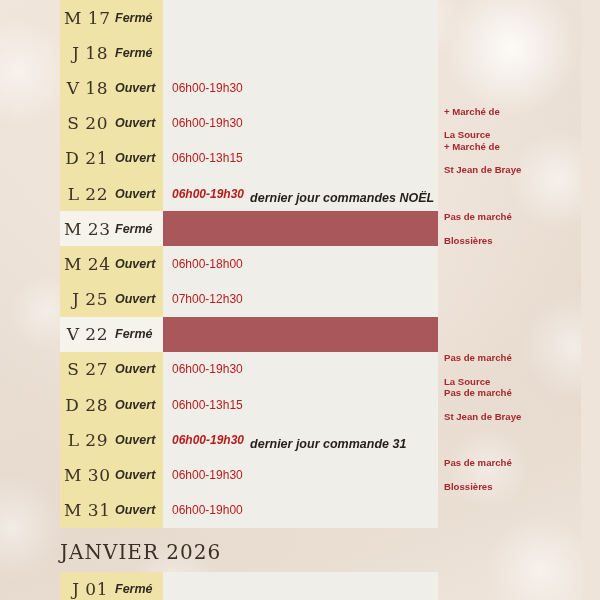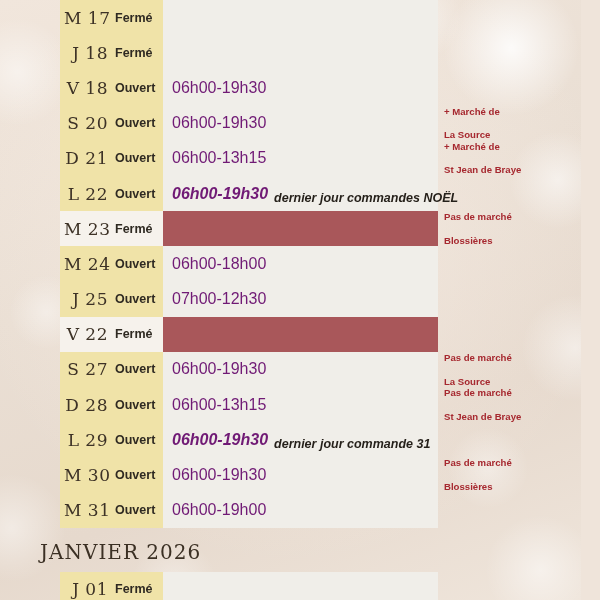--- a/index.html
+++ b/index.html
@@ -84,40 +84,41 @@
     font-variant: small-caps;
     white-space: nowrap;
   }
   .dstate {
     font-family: "Liberation Sans", sans-serif;
     font-weight: bold;
     font-size: 12.5px;
     color: #2f2a22;
     margin-left: 7px;
     white-space: nowrap;
+    font-style: italic;
   }
 
   .hourcell {
     flex: 0 0 275px;
     width: 275px;
     background: #f0eee9;
     display: flex;
     align-items: center;
     padding-left: 9px;
     box-sizing: border-box;
     font-size: 12.5px;
     color: #241f19;
   }
   .row.bar .hourcell {
     background: #a9575a;
   }
 
   .hours {
-    font-size: 16px;
-    color: #701a75;
+    font-size: 12px;
+    color: #b91c1c;
     white-space: nowrap;
   }
   .hours.ital {
     font-style: italic;
     font-weight: bold;
   }
   .note-inline {
     font-style: italic;
     font-weight: bold;
     font-size: 12.5px;
@@ -138,21 +139,21 @@
     justify-content: space-between;
     font-size: 9.6px;
     line-height: 11.5px;
     color: #a6282f;
     font-weight: bold;
   }
   .sidenote span { display: block; white-space: nowrap; }
 
   
   .month {
-    margin-left: 40px;
+    margin-left: 60px;
     font-family: "DejaVu Serif", serif;
     font-size: 20px;
     color: #3b3024;
     letter-spacing: 1px;
     font-variant: small-caps;
     padding-top: 12px;
     padding-bottom: 8px;
     white-space: nowrap;
   }
 </style>

